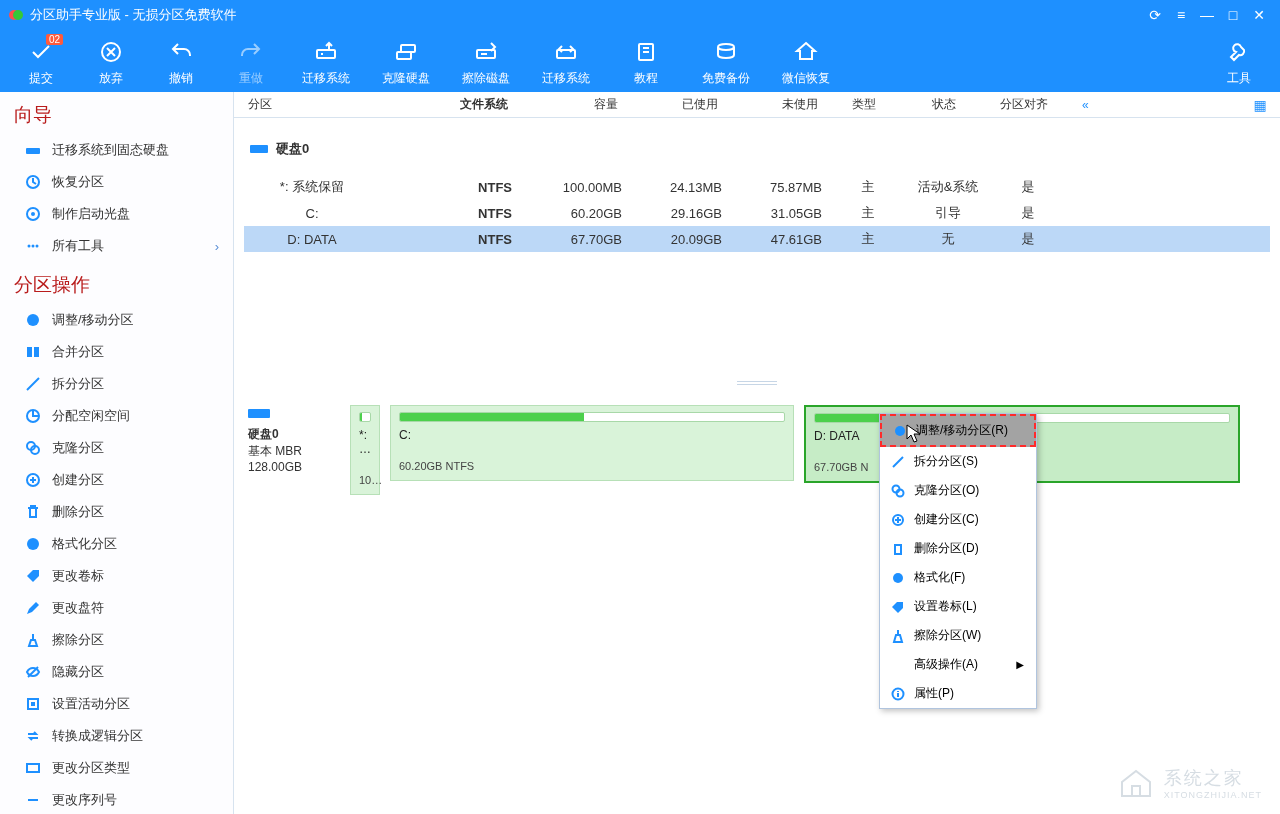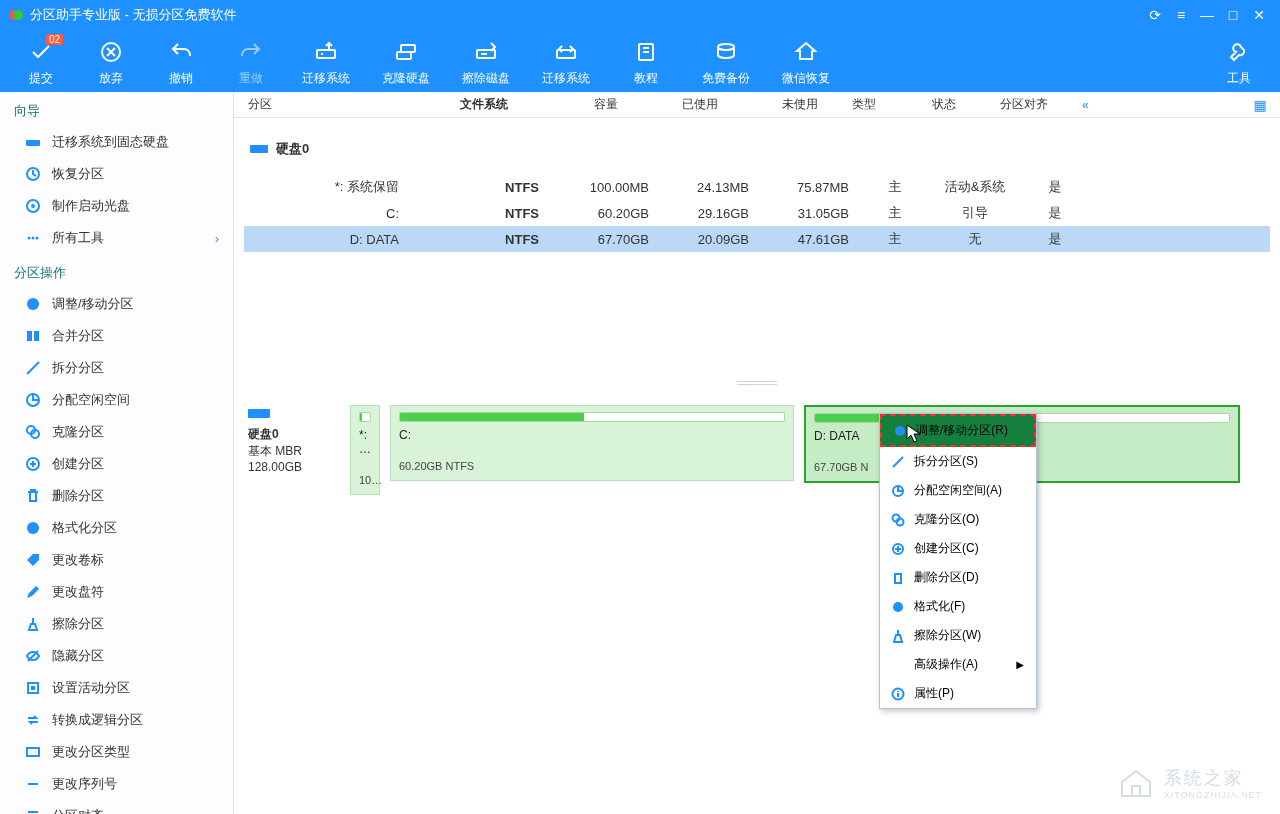--- a/index.html
+++ b/index.html
@@ -20,21 +20,21 @@
 .tool .tlabel { margin-top: 4px; }
 .tool .badge { position: absolute; top: 0; left: 40px; background: #ff5a3c; color: #fff; font-size: 10px; padding: 0 3px; border-radius: 2px; }
 .tool.disabled { opacity: .55; }
 .toolbar .spacer { flex: 1; }
 
 
 .main { display: flex; height: calc(100% - 92px); }
 
 
 .sidebar { width: 234px; border-right: 1px solid #d7e3ef; background: #fdfdff; overflow: hidden; font-size: 13px; color: #333; }
-.sb-group { padding: 10px 14px 6px 14px; color: #0f766e; font-size: 13px; }
+.sb-group { padding: 10px 14px 6px 14px; color: #b91c1c; font-size: 19px; }
 .sb-item { display: flex; align-items: center; padding: 7px 14px 7px 24px; cursor: pointer; }
 .sb-item .sicon { width: 18px; height: 16px; margin-right: 10px; display: flex; align-items: center; justify-content: center; }
 .sb-item .sicon svg { width: 16px; height: 16px; }
 .sb-item .chev { margin-left: auto; color: #5a8fd6; }
 
 
 .rpane { flex: 1; display: flex; flex-direction: column; background: #fff; }
 
 
 .thead { height: 26px; border-bottom: 1px solid #d7e3ef; display: flex; align-items: center; font-size: 12px; color: #333; padding-left: 6px; }
@@ -52,21 +52,21 @@
 .thead .spacer { flex: 1; }
 .thead .gridbtn { width: 20px; color: #1e90ff; text-align: center; cursor: pointer; margin-right: 10px; font-size: 14px; }
 
 
 .plist { padding: 16px 10px 0 10px; font-size: 13px; color: #333; }
 .diskrow { display: flex; align-items: center; padding: 6px 6px; font-weight: bold; }
 .diskrow .dicon { width: 18px; height: 14px; margin-right: 8px; }
 .prow { display: flex; align-items: center; padding: 4px 0; }
 .prow.sel { background: #bcd8f7; }
 .pc { padding-right: 12px; text-align: right; }
-.pc.l { text-align: right; padding-left: 8px; margin-left: 27px; }
+.pc.l { text-align: center; padding-left: 8px; }
 .pc6, .pc7, .pc8 { text-align: center; }
 
 
 .splitter { height: 12px; display: flex; align-items: center; justify-content: center; }
 .splitter .grip { width: 40px; height: 4px; border-top: 1px solid #c7d6e6; border-bottom: 1px solid #c7d6e6; }
 
 
 .diskmap { padding: 16px 10px 0 14px; display: flex; gap: 10px; font-size: 12px; color: #333; position: relative; }
 .diskinfo { width: 92px; }
 .diskinfo .dmicon { width: 22px; height: 16px; margin-bottom: 2px; }
@@ -79,21 +79,21 @@
 .pB { width: 404px; }
 .pC { width: 436px; }
 .part .plabel { font-size: 12px; color: #222; }
 .part .psub { font-size: 11px; color: #444; margin-top: 18px; }
 
 
 .ctxmenu { position: absolute; left: 879px; top: 413px; width: 158px; background: #fff; border: 1px solid #b0c4de; box-shadow: 2px 2px 6px rgba(0,0,0,.25); font-size: 12px; z-index: 50; }
 .ctxmenu .mi { display: flex; align-items: center; padding: 6px 12px 6px 8px; cursor: pointer; }
 .ctxmenu .mi .micon { width: 20px; height: 16px; margin-right: 6px; display: flex; align-items: center; justify-content: center; }
 .ctxmenu .mi .micon svg { width: 14px; height: 14px; }
-.ctxmenu .mi.hl { border: 2px dashed #ff2a2a; background: #15803d; }
+.ctxmenu .mi.hl { border: 2px dashed #ff2a2a; background: #a3a3a3; }
 .ctxmenu .mi .arrow { margin-left: auto; font-size: 10px; }
 
 
 .cursor { position: absolute; left: 906px; top: 424px; z-index: 60; pointer-events: none; }
 
 
 .wm { position: absolute; right: 18px; bottom: 14px; color: #d6dde3; font-size: 14px; letter-spacing: 2px; display: flex; align-items: center; gap: 10px; }
 .wm .house { width: 36px; height: 30px; }
 
 
@@ -529,29 +529,20 @@
       <span class="micon">
         <svg viewBox="0 0 14 14">
           <path d="M2 12L12 2" class="ic-blue-s"></path>
         </svg>
       </span>
       <span>拆分分区(S)</span>
     </div>
   <div class="mi">
       <span class="micon">
         <svg viewBox="0 0 14 14">
-          <circle cx="7" cy="7" r="5" class="ic-blue-s"></circle>
-          <path d="M7 2v5h5" class="ic-blue-s"></path>
-        </svg>
-      </span>
-      <span>分配空闲空间(A)</span>
-    </div>
-  <div class="mi">
-      <span class="micon">
-        <svg viewBox="0 0 14 14">
           <circle cx="5" cy="5" r="3.5" class="ic-blue-s"></circle>
           <circle cx="9" cy="9" r="3.5" class="ic-blue-s"></circle>
         </svg>
       </span>
       <span>克隆分区(O)</span>
     </div>
   <div class="mi">
       <span class="micon">
         <svg viewBox="0 0 14 14">
           <circle cx="7" cy="7" r="5" class="ic-blue-s"></circle>
@@ -568,20 +559,28 @@
       </span>
       <span>删除分区(D)</span>
     </div>
   <div class="mi">
       <span class="micon">
         <svg viewBox="0 0 14 14">
           <circle cx="7" cy="7" r="5" class="ic-blue"></circle>
         </svg>
       </span>
       <span>格式化(F)</span>
+    </div>
+  <div class="mi">
+      <span class="micon">
+        <svg viewBox="0 0 14 14">
+          <path d="M1 7l5-5h6v6l-5 5z" class="ic-blue"></path>
+        </svg>
+      </span>
+      <span>设置卷标(L)</span>
     </div>
   <div class="mi">
       <span class="micon">
         <svg viewBox="0 0 14 14">
           <path d="M7 1v5M3 13h8l-2-7H5z" class="ic-blue-s"></path>
         </svg>
       </span>
       <span>擦除分区(W)</span>
     </div>
   <div class="mi">

